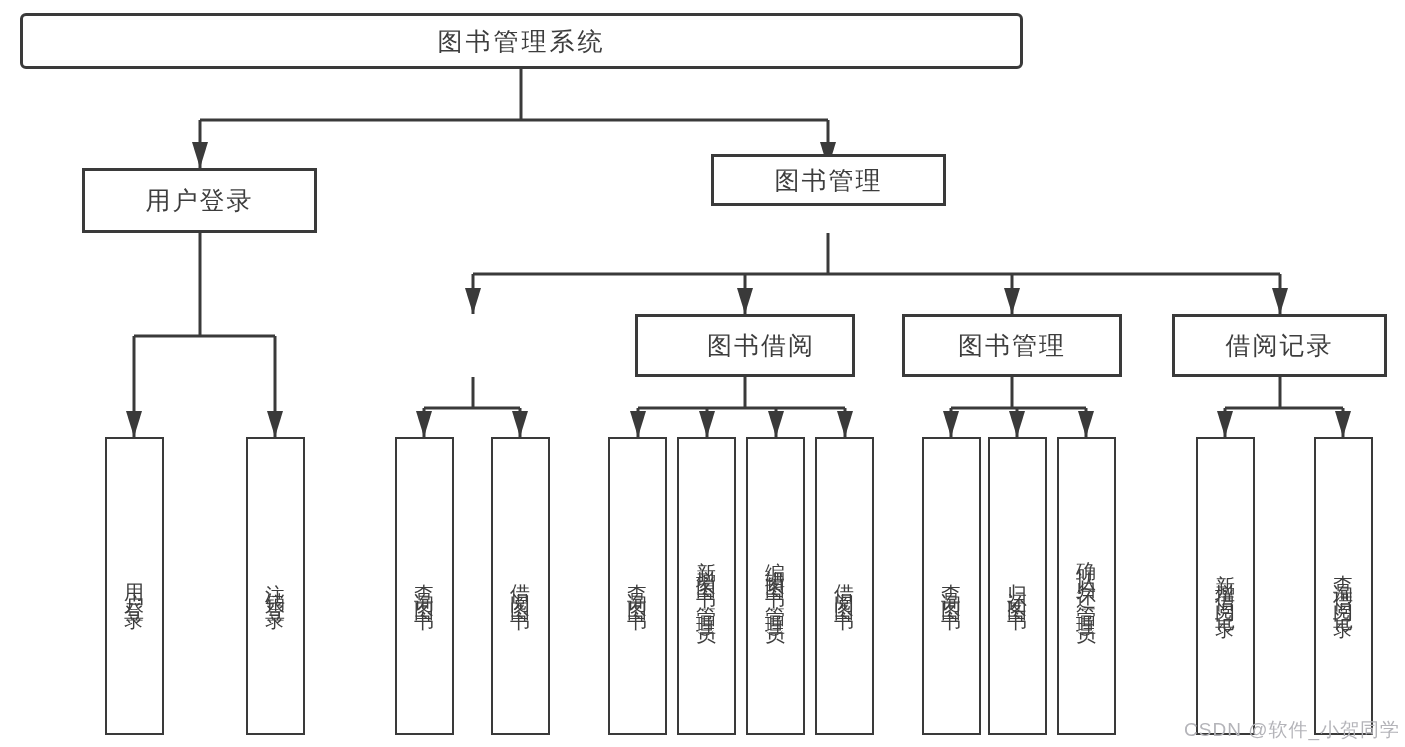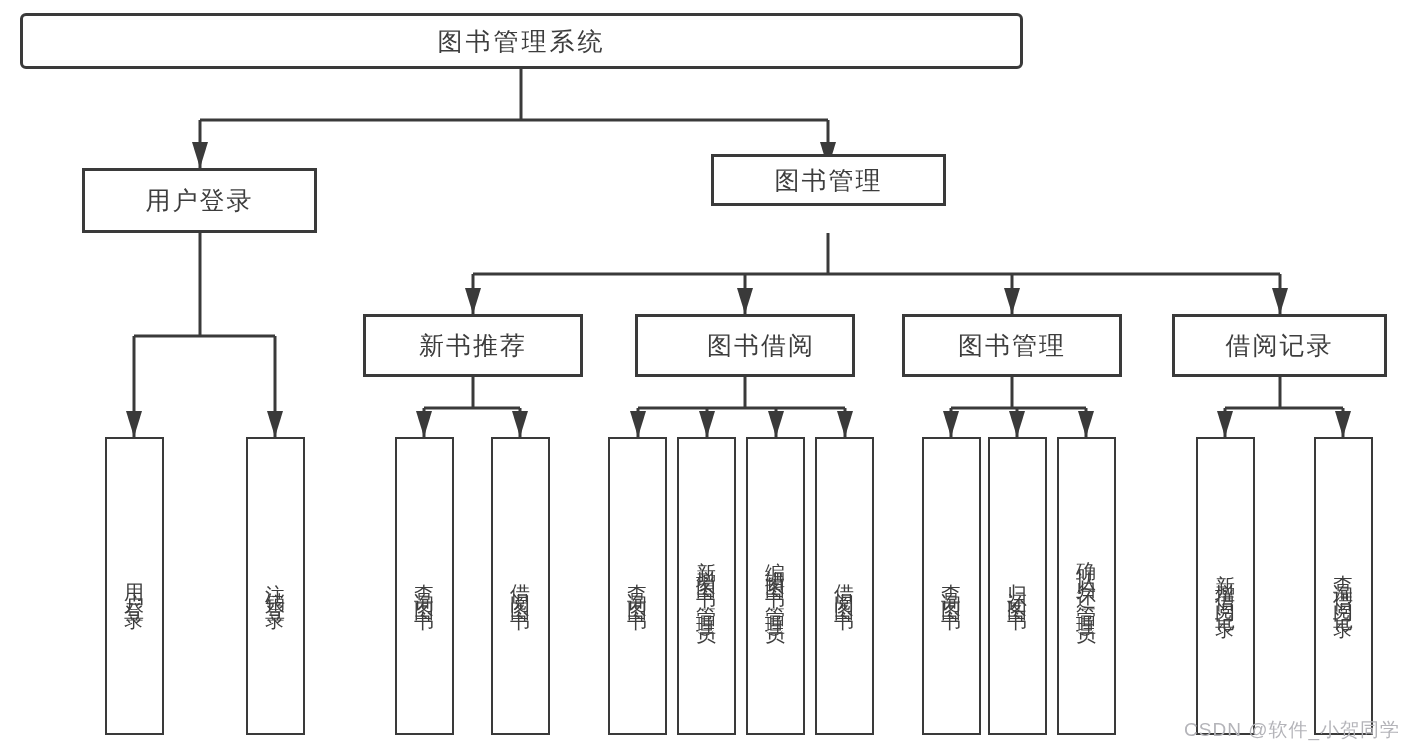--- a/index.html
+++ b/index.html
@@ -109,23 +109,20 @@
     <span>图书管理系统</span>
   </div>
 
   <div class="node lvl2" style="left:82px;top:168px;width:235px;height:65px;">
     <span>用户登录</span>
   </div>
   <div class="node lvl2" style="left:711px;top:154px;width:235px;height:52px;">
     <span>图书管理</span>
   </div>
 
-  <div class="node lvl3" style="left:363px;top:314px;width:220px;height:63px;">
-    <span>新书推荐</span>
-  </div>
   <div class="node lvl3" style="left:635px;top:314px;width:220px;height:63px;padding-left:32px;">
     <span>图书借阅</span>
   </div>
   <div class="node lvl3" style="left:902px;top:314px;width:220px;height:63px;">
     <span>图书管理</span>
   </div>
   <div class="node lvl3" style="left:1172px;top:314px;width:215px;height:63px;text-align:right;">
     <span>借阅记录</span>
   </div>
 

